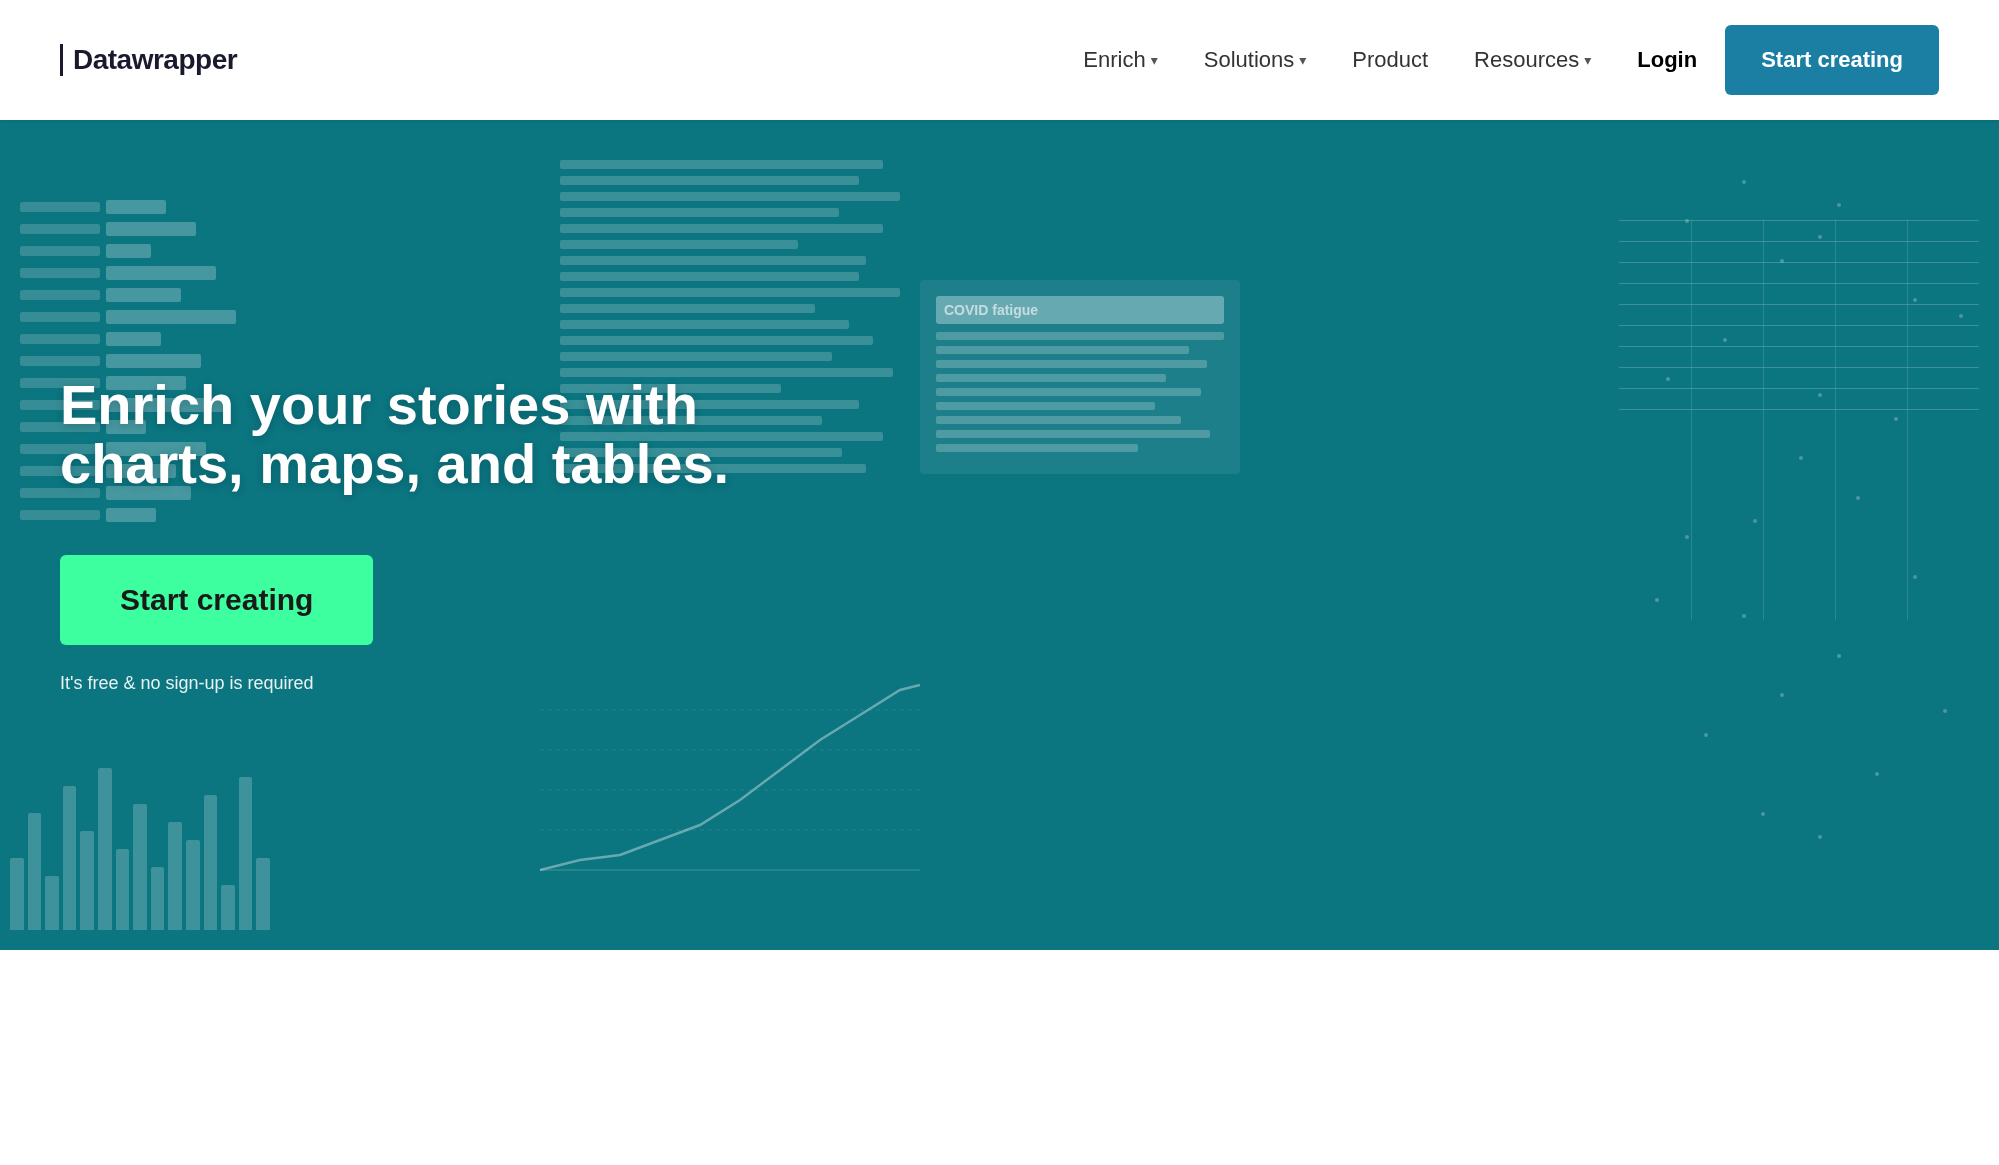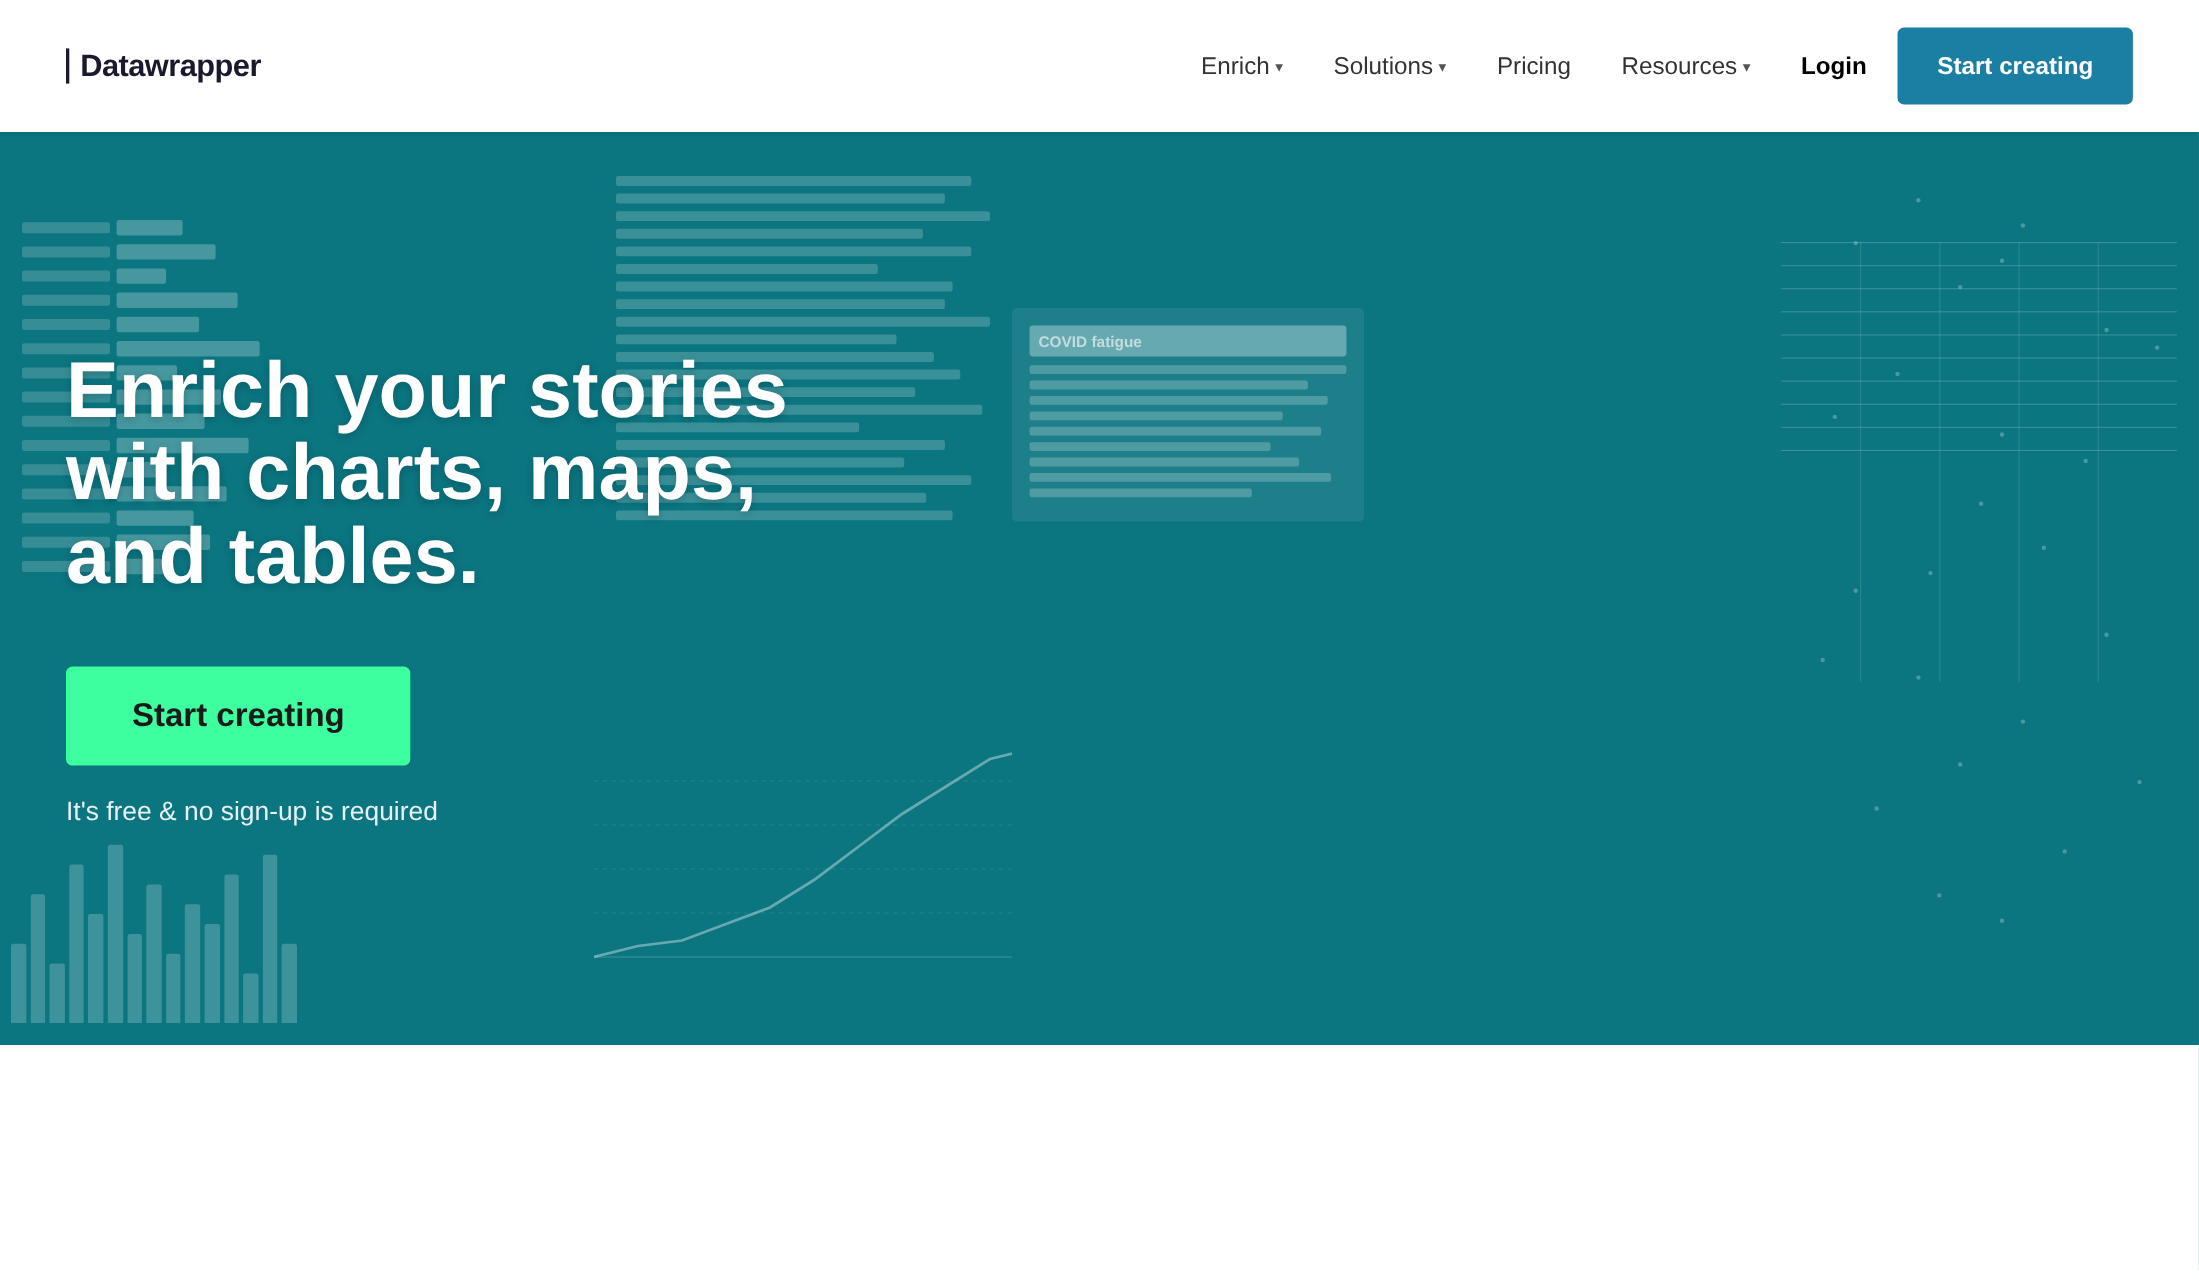--- a/index.html
+++ b/index.html
@@ -132,21 +132,21 @@
       background: rgba(255,255,255,0.4);
     }
 
     
     .hero-content {
       position: relative;
       z-index: 10;
       max-width: 760px;
     }
     .hero-headline {
-      font-size: 72px;
+      font-size: 56px;
       font-weight: 900;
       color: #fff;
       line-height: 1.05;
       font-family: Arial, sans-serif;
       margin-bottom: 62px;
       text-shadow: 0 2px 8px rgba(0,0,0,0.2);
     }
     .btn-hero {
       display: inline-block;
       background: #3effa0;
@@ -154,21 +154,21 @@
       font-size: 30px;
       font-weight: 700;
       border: none;
       border-radius: 6px;
       padding: 28px 60px;
       cursor: pointer;
       font-family: Arial, sans-serif;
       margin-bottom: 28px;
     }
     .hero-subtext {
-      font-size: 24px;
+      font-size: 18px;
       color: rgba(255,255,255,0.9);
       font-family: Arial, sans-serif;
       font-weight: 400;
     }
 
     
     .bg-chart-left {
       position: absolute;
       left: 0; top: 0; bottom: 0;
       width: 280px;
@@ -303,21 +303,21 @@
   <nav class="nav">
     <div class="nav-item">
       <span>Enrich</span>
       <span class="nav-chevron">▾</span>
     </div>
     <div class="nav-item">
       <span>Solutions</span>
       <span class="nav-chevron">▾</span>
     </div>
     <div class="nav-item">
-      <span>Pricing</span>
+      <span>Product</span>
     </div>
     <div class="nav-item">
       <span>Resources</span>
       <span class="nav-chevron">▾</span>
     </div>
     <span class="nav-login">Login</span>
     <button class="btn-start">Start creating</button>
   </nav>
 </header>
 

